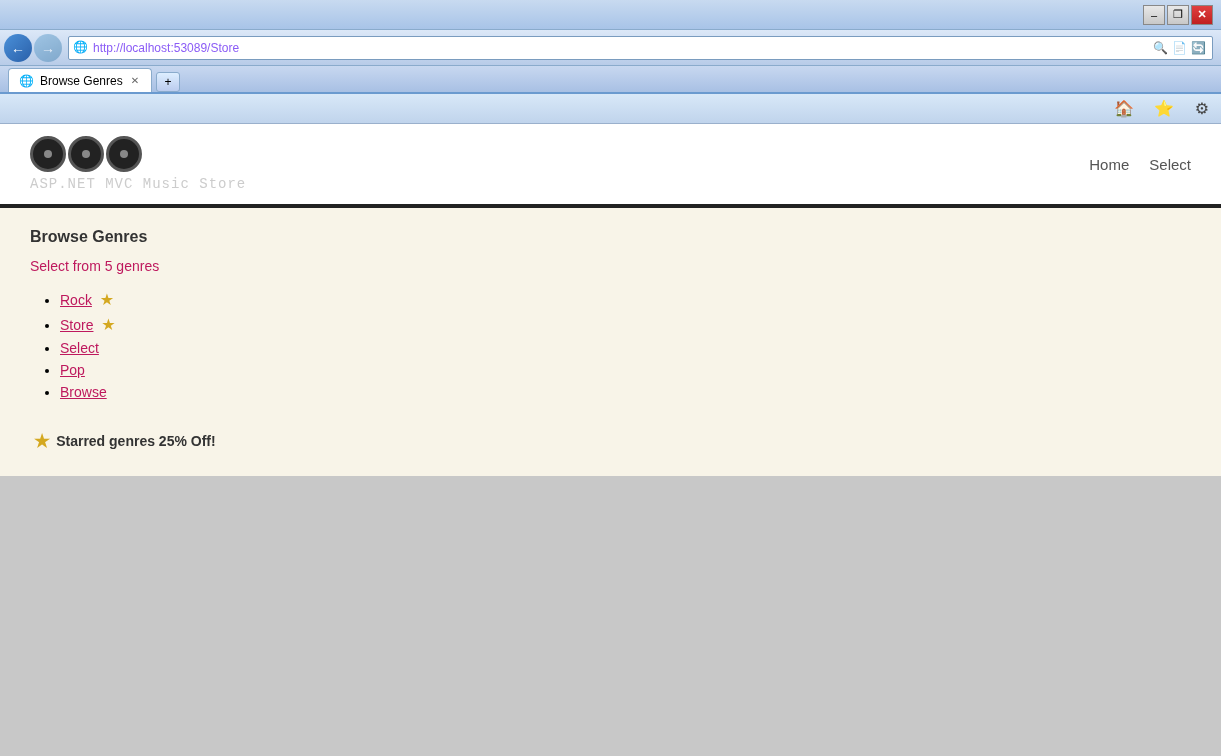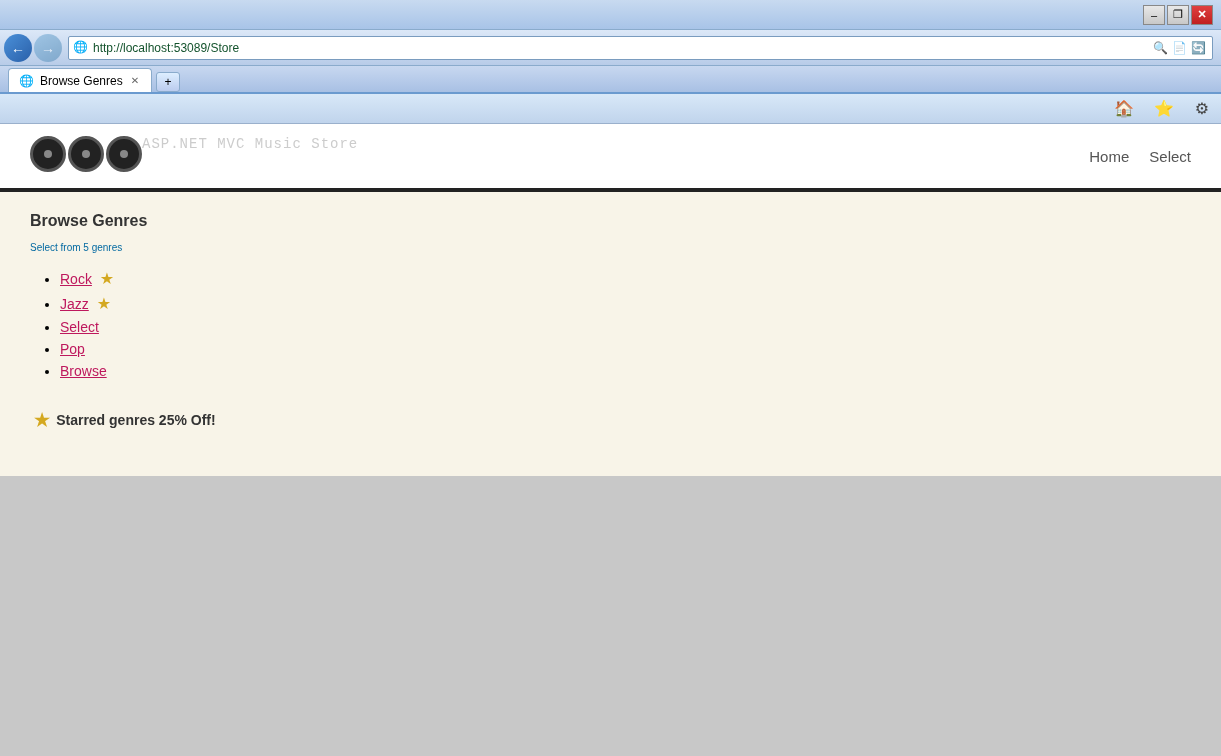--- a/index.html
+++ b/index.html
@@ -106,21 +106,21 @@
       height: 16px;
       margin-right: 4px;
       font-size: 12px;
     }
 
     .address-input {
       border: none;
       outline: none;
       flex: 1;
       font-size: 12px;
-      color: #14532d;
+      color: #8b5cf6;
       background: transparent;
     }
 
     .address-btn {
       background: none;
       border: none;
       cursor: pointer;
       font-size: 12px;
       color: #555;
       padding: 0 2px;
@@ -212,21 +212,21 @@
       background: white;
       padding: 12px 30px;
       display: flex;
       align-items: center;
       justify-content: space-between;
       border-bottom: 4px solid #222;
     }
 
     .logo-area {
       display: flex;
-      flex-direction: row;
+      flex-direction: column;
       align-items: flex-start;
     }
 
     .logo-discs {
       display: flex;
       gap: 2px;
       margin-bottom: 4px;
     }
 
     .disc {
@@ -274,22 +274,22 @@
     }
 
     .page-title {
       font-size: 16px;
       font-weight: bold;
       color: #333;
       margin-bottom: 12px;
     }
 
     .subtitle {
-      font-size: 10px;
-      color: #0369a1;
+      font-size: 14px;
+      color: #be185d;
       margin-bottom: 16px;
     }
 
     .genre-list {
       list-style: disc;
       padding-left: 30px;
       margin-bottom: 30px;
     }
 
     .genre-list li {
@@ -390,21 +390,21 @@
       <p class="subtitle">Select from 5 genres</p>
 
       <ul class="genre-list">
 
         <li>
           <a class="genre-link" href="#">Rock</a>
           <span class="star-icon">★</span>
         </li>
 
         <li>
-          <a class="genre-link" href="#">Jazz</a>
+          <a class="genre-link" href="#">Store</a>
           <span class="star-icon">★</span>
         </li>
 
         <li>
           <a class="genre-link" href="#">Select</a>
         </li>
 
         <li>
           <a class="genre-link" href="#">Pop</a>
         </li>

